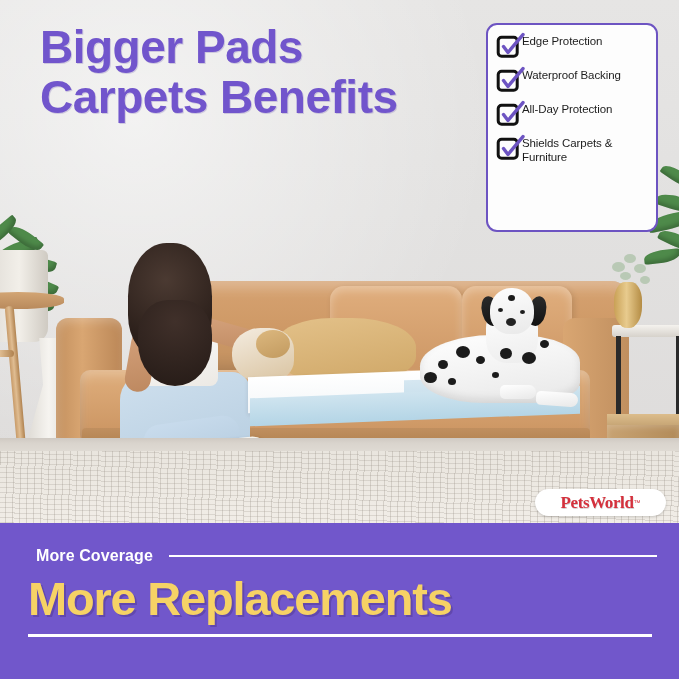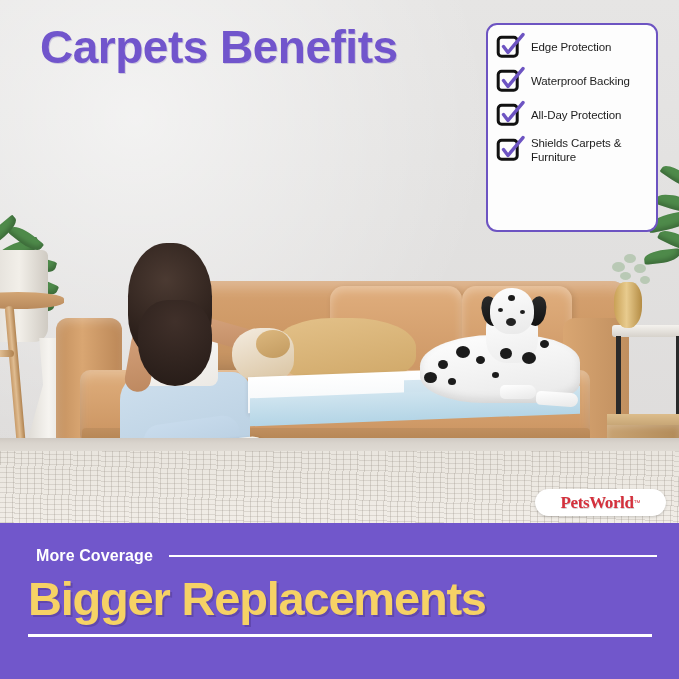--- a/index.html
+++ b/index.html
@@ -245,21 +245,21 @@
   }
   .headline .l2 { display: block; }
 
   
   .feature-card {
     position: absolute; left: 486px; top: 23px; width: 172px; height: 209px;
     background: #fdfdfd; border: 2px solid #6d54c2; border-radius: 11px;
     z-index: 8; padding: 9px 8px 8px 8px;
     display: flex; flex-direction: column; justify-content: flex-start; gap: 7px;
   }
-  .feat-row { display: flex; align-items: center; gap: 9px; }
+  .feat-row { display: flex; align-items: flex-start; }
   .chk { flex: 0 0 auto; width: 26px; height: 26px; position: relative; margin-top: 1px; }
   .chk svg { position: absolute; left: 0; top: -3px; }
   .feat-label {
     font-size: 11.5px; line-height: 13.5px; color: #1d1d1d; letter-spacing: -.1px;
     padding-top: 1px;
   }
 
   
   .banner {
     position: absolute; left: 0; top: 523px; width: 679px; height: 156px;
@@ -421,20 +421,21 @@
           <i></i>
       </div>
     </div>
 
     <div class="rug-edge"></div>
     <div class="floor"></div>
     <div class="rug"></div>
   </div>
 
   <div class="headline">
+    <span class="l1">Bigger Pads</span>
     <span class="l2">Carpets Benefits</span>
   </div>
 
   <div class="feature-card">
 
     <div class="feat-row">
       <span class="chk">
         <svg width="30" height="30" viewBox="0 0 30 30">
           <rect x="2.2" y="5.2" width="19" height="19" rx="3.4" ry="3.4" fill="none" stroke="#111111" stroke-width="3"></rect>
           <path d="M7.5 14.5 L12 20.5 L27 2.6" fill="none" stroke="#6d54c2" stroke-width="3.4" stroke-linecap="round" stroke-linejoin="round"></path>
@@ -478,17 +479,17 @@
   <div class="pw-pill">
     <span class="pw-text">PetsWorld</span>
       <span class="pw-tm">™</span>
   </div>
 
   <div class="banner">
     <div class="banner-row1">
       <span class="eyebrow">More Coverage</span>
       <span class="rule-top"></span>
     </div>
-    <div class="big-line">Bigger Replacements</div>
+    <div class="big-line">More Replacements</div>
     <div class="rule-bottom"></div>
   </div>
 
 </div>
 
 </body></html>

